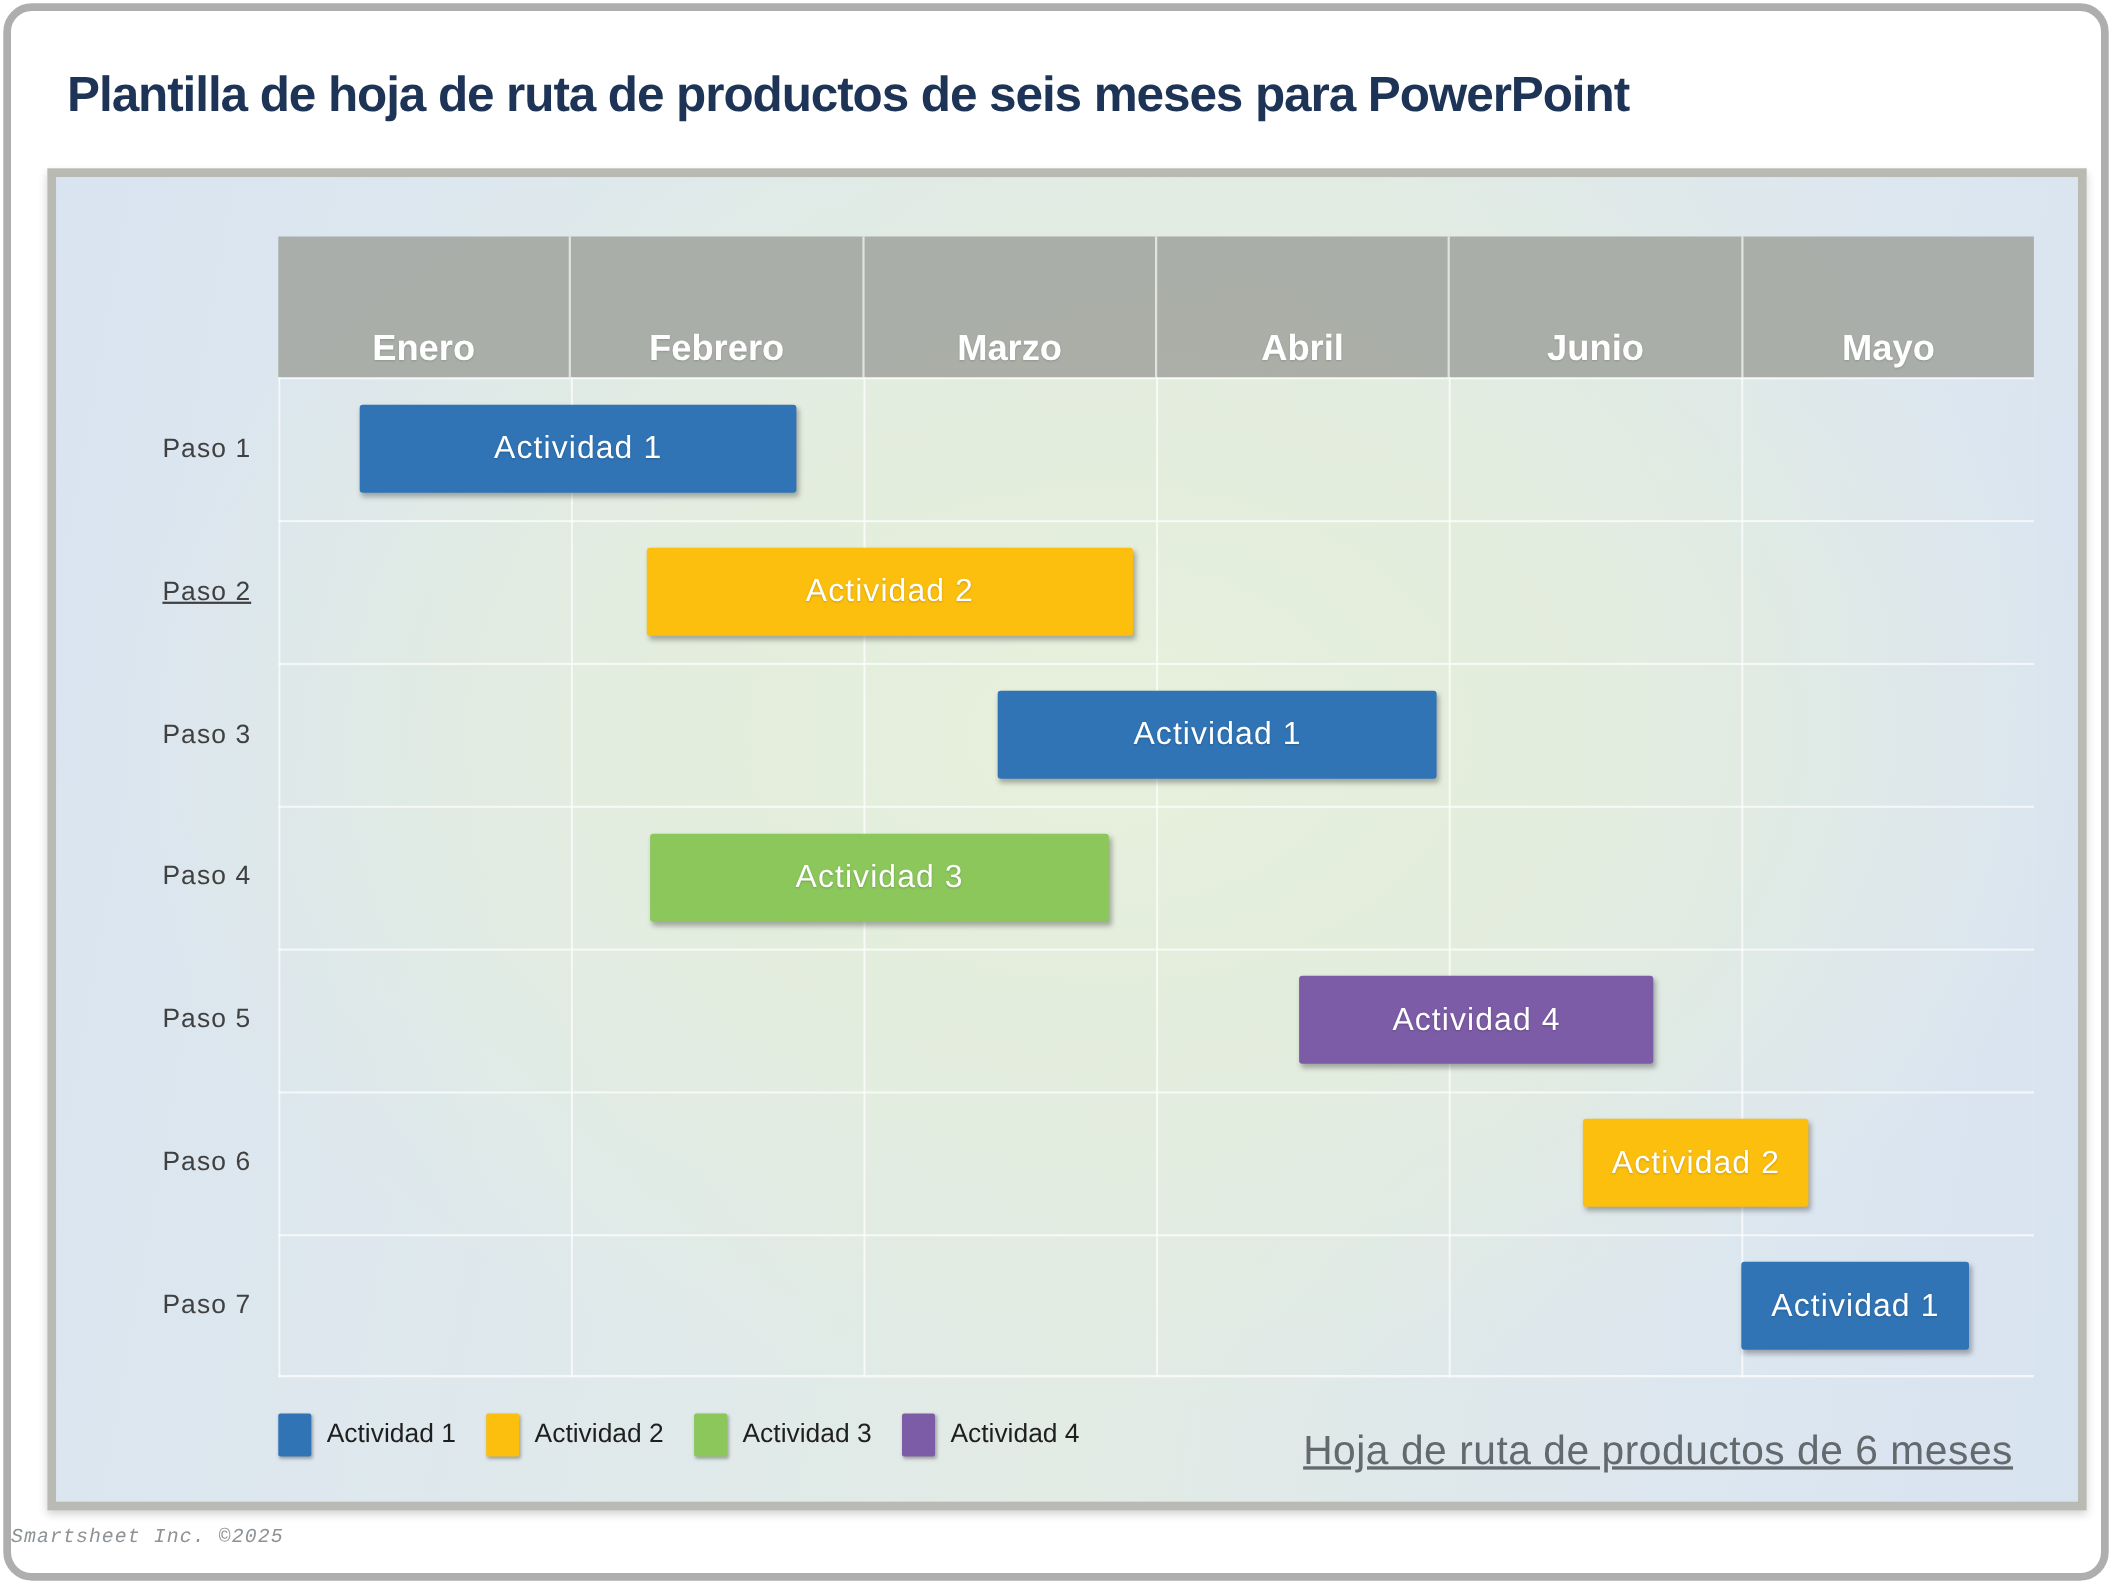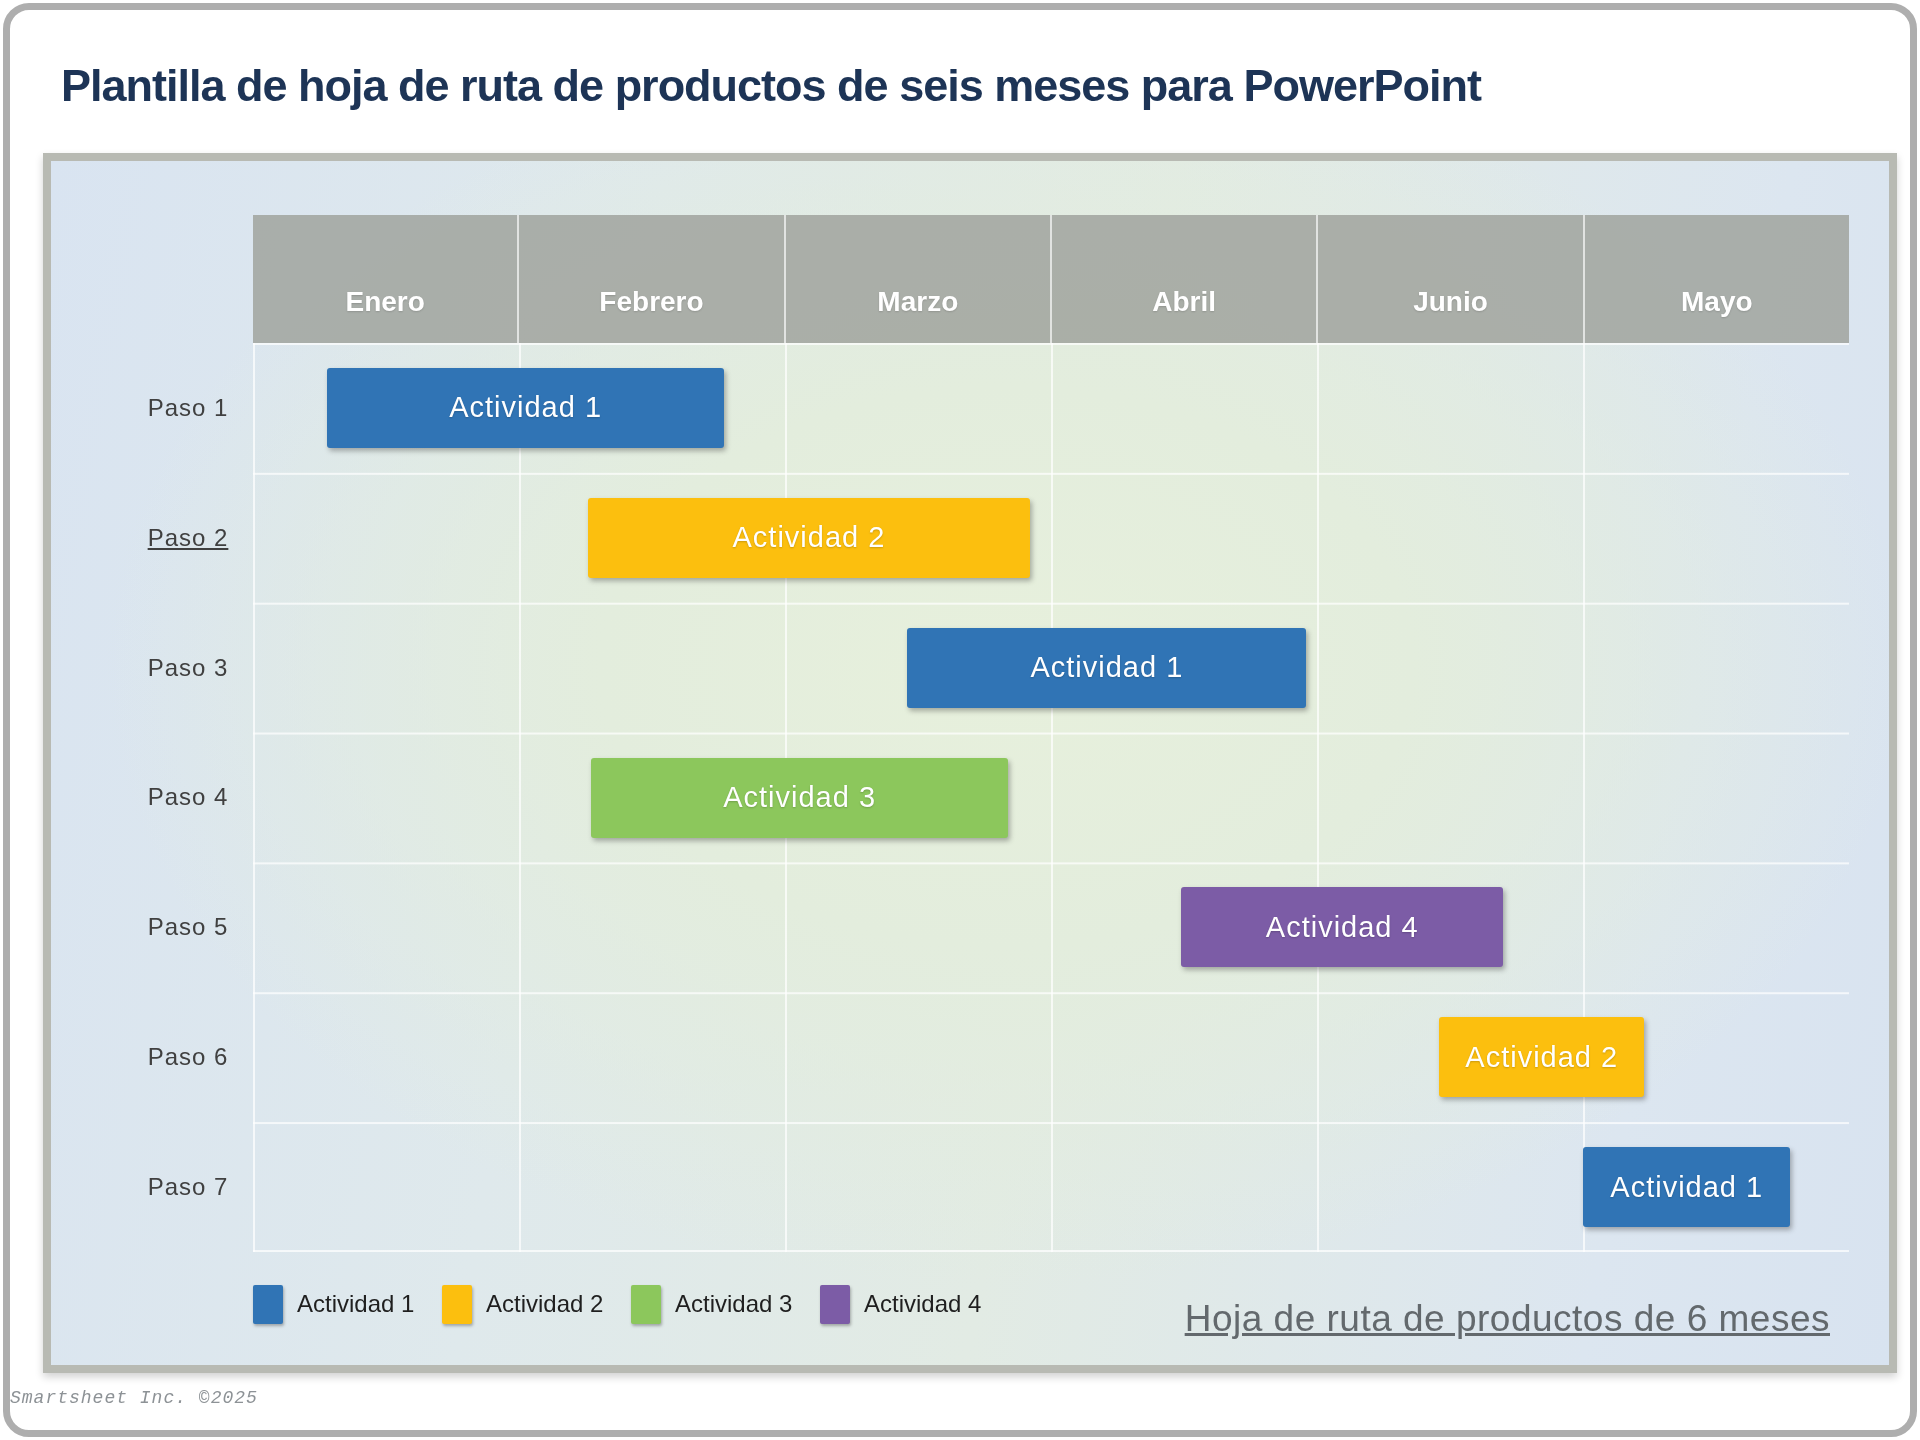--- a/index.html
+++ b/index.html
@@ -26,22 +26,22 @@
       linear-gradient(100deg, #d9e4f1 0%, #dfe9ec 30%, #e2ebe4 55%, #dce6f0 85%, #d8e3f0 100%);
     box-shadow: 0 4px 8px rgba(0,0,0,0.18);
   }
 
   .month-header {
     position: absolute; left: 243px; top: 205px; width: 1596px; height: 128px;
     display: flex; background: rgba(160,163,158,0.85);
   }
   .month-cell {
     flex: 1 1 0; display: flex; align-items: flex-end; justify-content: center;
-    padding-bottom: 25px; border-right: 2px solid rgba(255,255,255,0.65);
-    font-size: 28px; font-weight: 700; color: #ffffff;
+    padding-bottom: 8px; border-right: 2px solid rgba(255,255,255,0.65);
+    font-size: 33px; font-weight: 700; color: #ffffff;
     text-shadow: 0 1px 2px rgba(0,0,0,0.15);
   }
   .month-cell:last-child { border-right: none; }
 
   .grid-body {
     position: absolute; left: 243px; top: 333px; width: 1596px; height: 909px;
     background-image:
       linear-gradient(to right, rgba(255,255,255,0.7) 2px, transparent 2px),
       linear-gradient(to bottom, rgba(255,255,255,0.7) 2px, transparent 2px);
     background-size: 266px 100%, 100% 129.857px;

